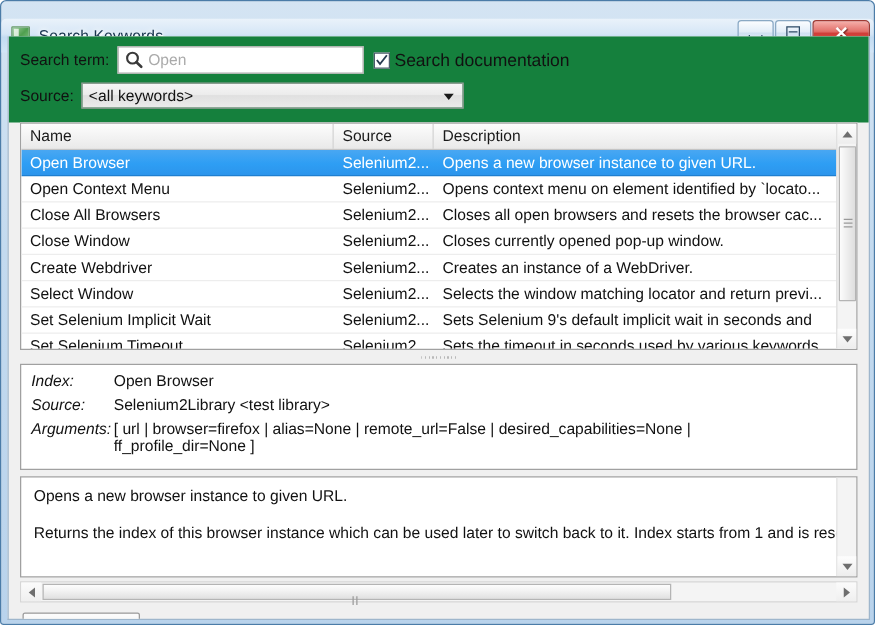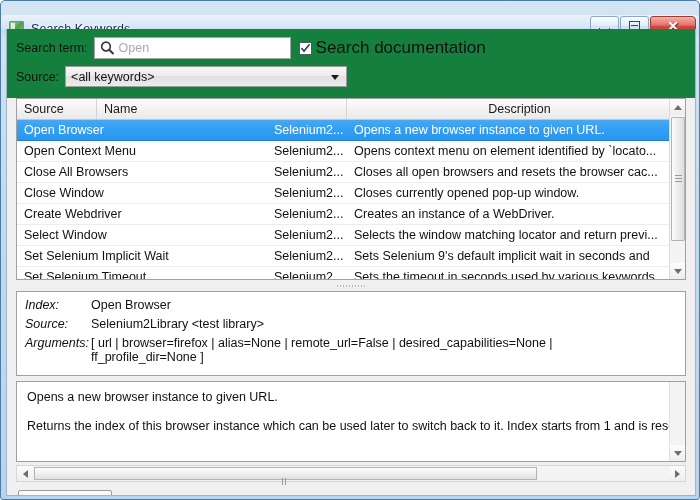--- a/index.html
+++ b/index.html
@@ -143,24 +143,24 @@
   }
   .chk-wrap { display: flex; align-items: center; margin-left: 8px; }
   .chkbox {
     width: 13px; height: 13px;
     border: 1px solid #4c5c6b;
     background: #ffffff;
     margin-right: 4px;
     position: relative;
   }
   .chkbox svg { position: absolute; left: 0; top: 0; }
-  .chk-label { font-size: 17px; color: #111111; }
+  .chk-label { font-size: 14px; color: #111111; }
 
   .combo {
-    width: 282px; height: 21px;
+    width: 306px; height: 21px;
     border: 1px solid #9d9d9d;
     background: linear-gradient(to bottom, #f6f6f6 0%, #ececec 45%, #e0e0e0 50%, #ebebeb 100%);
     display: flex; align-items: center;
     padding-left: 5px;
     position: relative;
     font-size: 12.5px;
     color: #111111;
   }
   .combo .arrow {
     position: absolute; right: 7px; top: 50%;
@@ -191,21 +191,21 @@
     font-size: 12.5px;
     color: #1a1a1a;
     padding-left: 7px;
     line-height: 21px;
     border-right: 1px solid #d3d3d3;
     overflow: hidden;
     white-space: nowrap;
   }
   .th.c0 { width: 250px; }
   .th.c1 { width: 80px; }
-  .th.c2 { flex: 1; border-right: none; text-align: center; }
+  .th.c2 { flex: 1; border-right: none; }
 
   .tbody { position: absolute; top: 21px; left: 0; right: 0; bottom: 0; overflow: hidden; }
   .tr {
     display: flex;
     height: 21px;
     border-bottom: 1px solid #ededed;
     align-items: center;
   }
   .tr.sel {
     background: linear-gradient(to bottom, #49a7f2 0%, #2e9ef4 55%, #2c95ec 100%);
@@ -404,22 +404,22 @@
         <span class="lbl">Source:</span>
         <div class="combo">
           <span>&lt;all keywords&gt;</span>
           <span class="arrow"></span>
         </div>
       </div>
     </div>
 
     <div class="table-wrap">
       <div class="thead">
+        <div class="th c0">Name</div>
         <div class="th c1">Source</div>
-        <div class="th c0">Name</div>
         <div class="th c2">Description</div>
       </div>
       <div class="tbody" id="table-body">
           <div class="tr sel">
             <div class="td c0">Open Browser</div>
             <div class="td c1">Selenium2...</div>
             <div class="td c2">Opens a new browser instance to given URL.</div>
           </div>
           <div class="tr">
             <div class="td c0">Open Context Menu</div>

